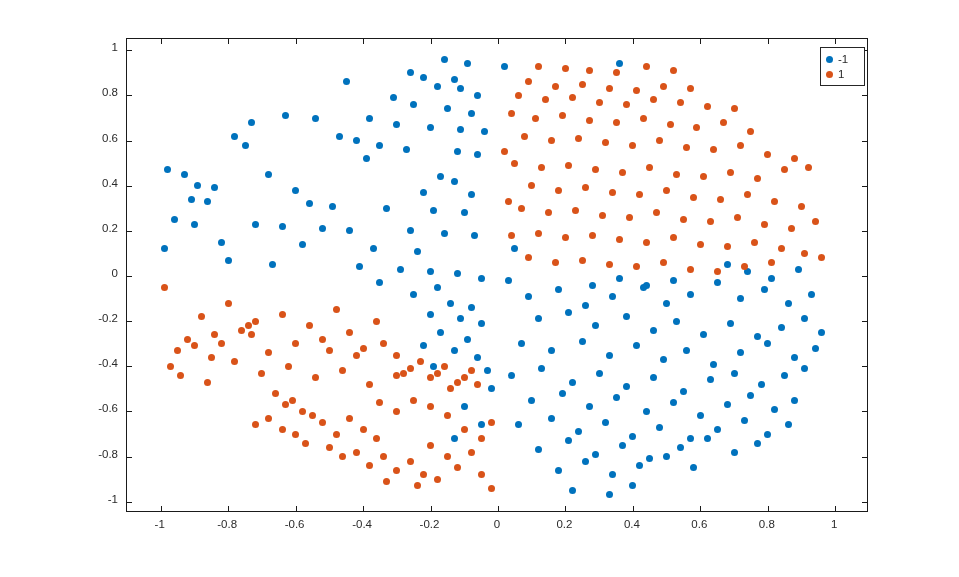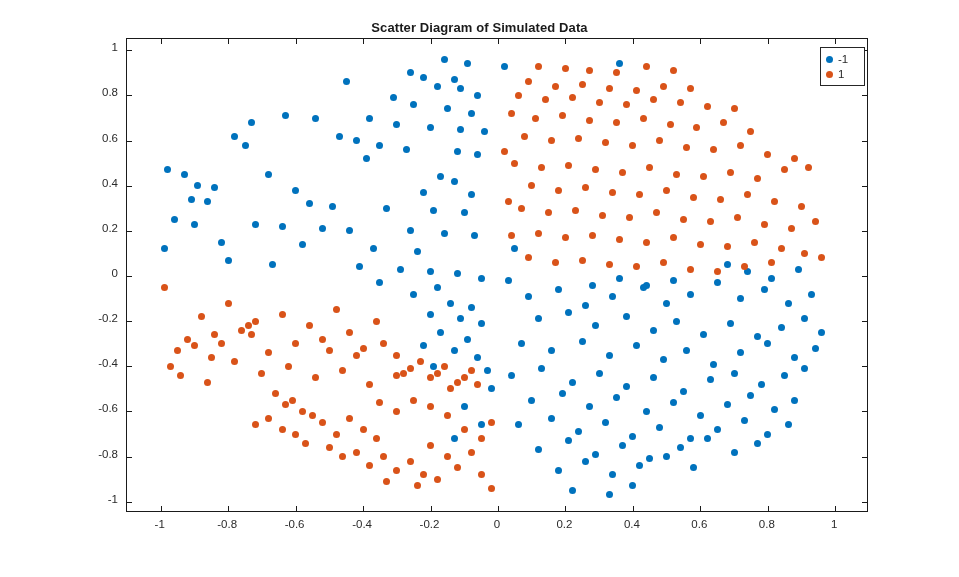--- a/index.html
+++ b/index.html
@@ -133,21 +133,20 @@
     color: #2b2b2b;
     margin-left: 5px;
     line-height: 11px;
   }
 </style>
 </head>
 <body>
 
 <div id="figure">
 
-  <div id="chart-title">Scatter Diagram of Simulated Data</div>
 
   <div id="axes">
     <div id="plot-area">
         <div class="pt s0" style="left: 317.04px; top: 20.31px; background: rgb(0, 114, 189);"></div>
         <div class="pt s0" style="left: 340.65px; top: 24.83px; background: rgb(0, 114, 189);"></div>
         <div class="pt s0" style="left: 283.31px; top: 33.86px; background: rgb(0, 114, 189);"></div>
         <div class="pt s0" style="left: 296.8px; top: 38.37px; background: rgb(0, 114, 189);"></div>
         <div class="pt s0" style="left: 327.15px; top: 40.63px; background: rgb(0, 114, 189);"></div>
         <div class="pt s0" style="left: 219.23px; top: 42.89px; background: rgb(0, 114, 189);"></div>
         <div class="pt s0" style="left: 310.29px; top: 47.4px; background: rgb(0, 114, 189);"></div>

